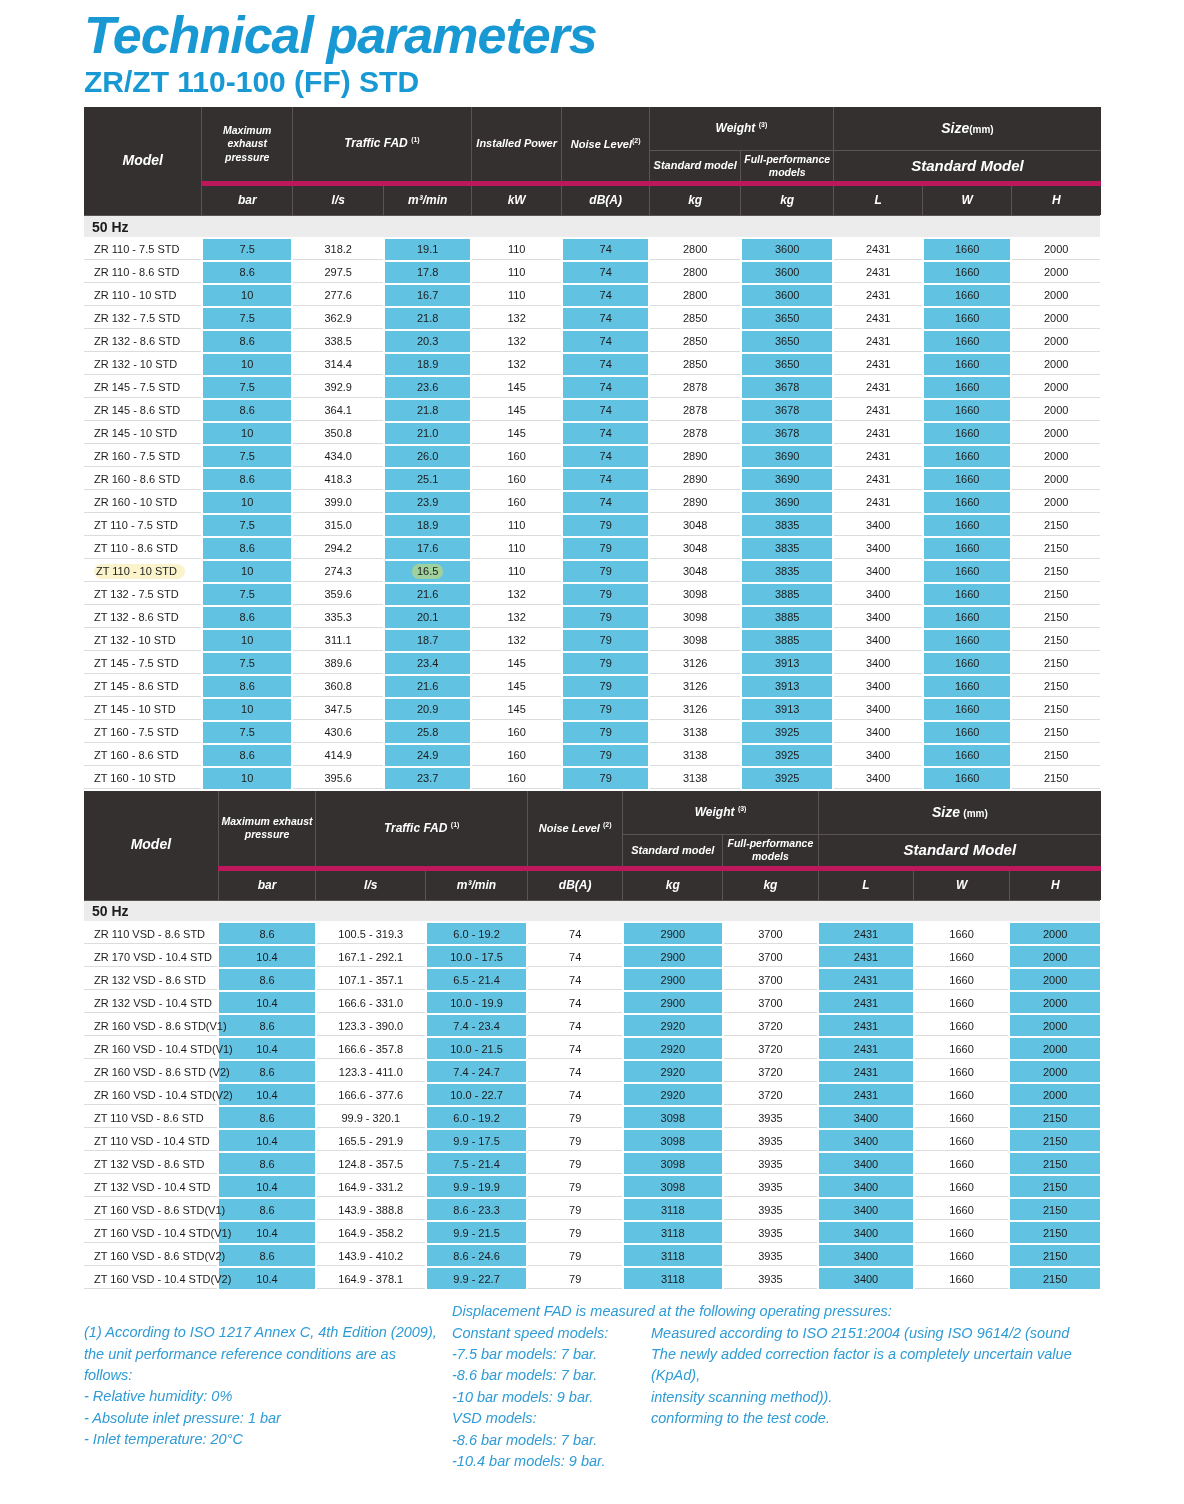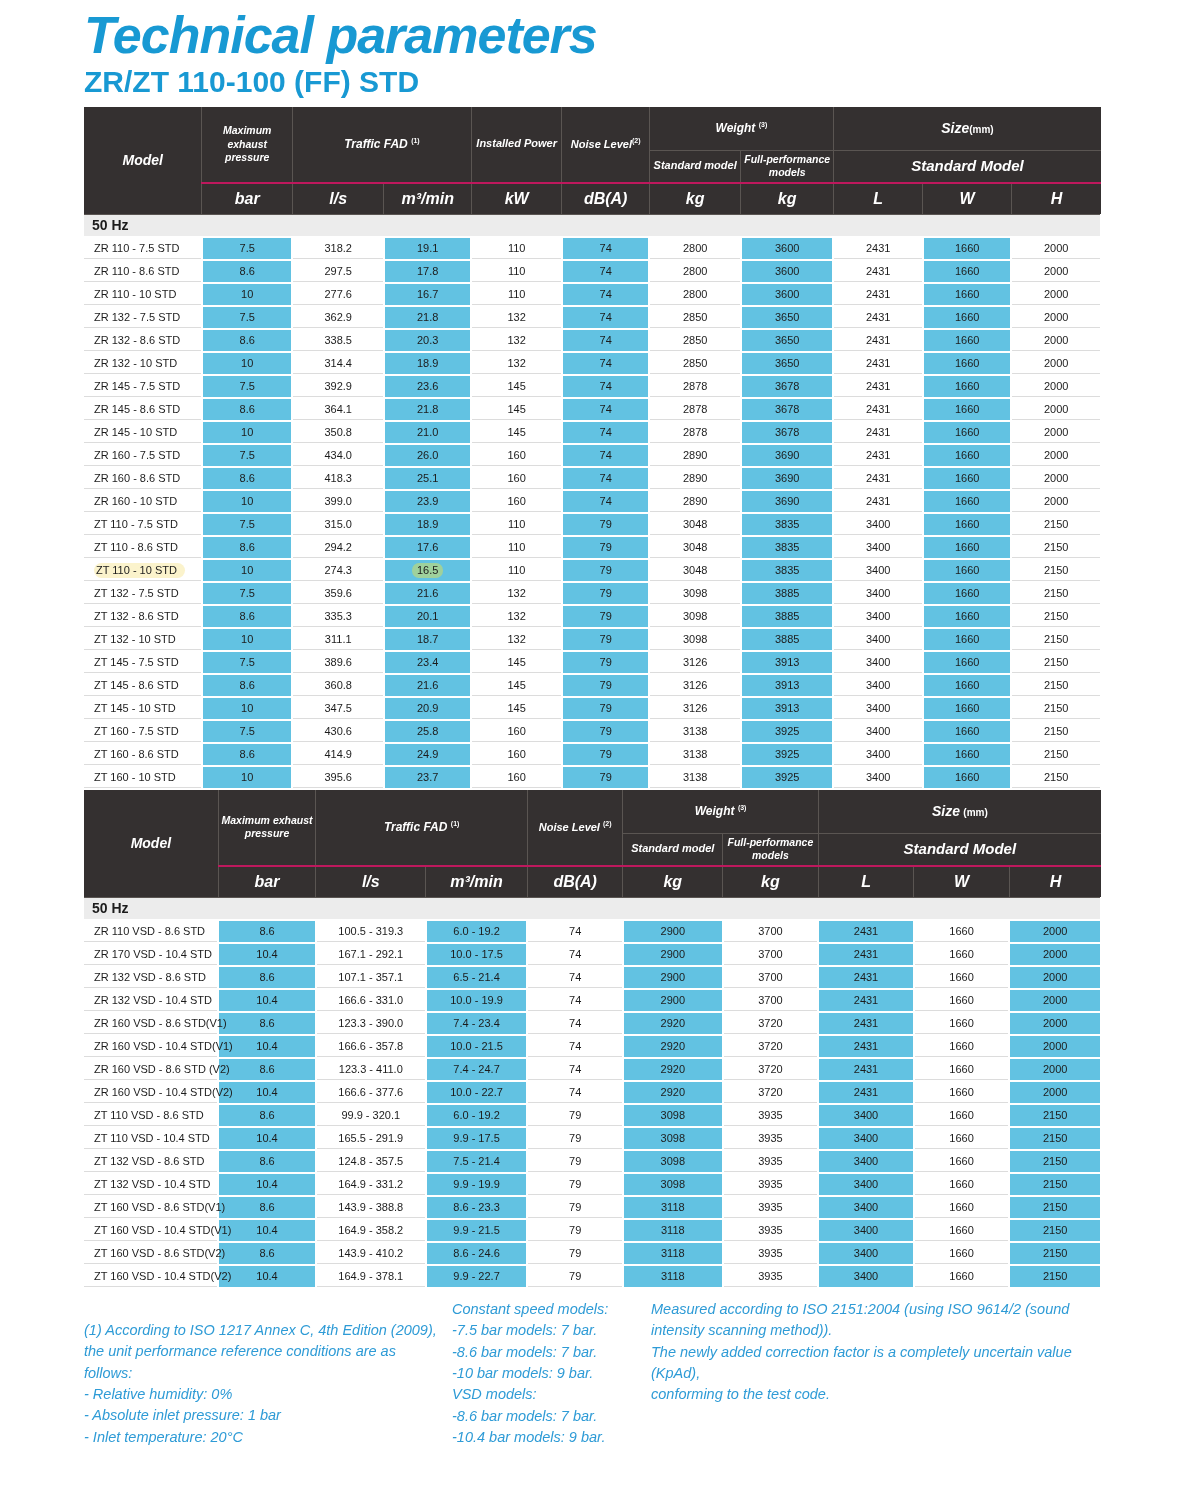--- a/index.html
+++ b/index.html
@@ -61,23 +61,23 @@
   th.h-fad{font-size:12px;}
   th.h-weight{font-size:12px;height:28px;}
   th.h-size{font-size:12px;height:44px;}
   th.h-sub{font-size:11px;height:32px;}
   th.h-size-sub{font-size:15px;}
   .size-word{font-size:14px;font-style:italic;}
   .size-mm{font-size:10px;font-style:normal;}
   .sup{font-size:7px;vertical-align:super;font-style:normal;}
   tr.unit-row th{
     font-style:normal;
-    font-size:16px;
+    font-size:12px;
     height:32px;
-    border-top:2px solid #be185d;
+    border-top:5px solid #be185d;
   }
   
   table.spec tbody td{
     height:23px;
     font-size:11px;
     text-align:center;
     vertical-align:middle;
     border-right:2px solid #fff;
     border-bottom:2px solid #fff;
     padding:0 2px;
@@ -733,30 +733,31 @@
   </table>
 
   <div class="footnotes">
     <div class="fn-left">
         <div class="fn-line">(1) According to ISO 1217 Annex C, 4th Edition (2009),</div>
         <div class="fn-line">the unit performance reference conditions are as follows:</div>
         <div class="fn-line">- Relative humidity: 0%</div>
         <div class="fn-line">- Absolute inlet pressure: 1 bar</div>
         <div class="fn-line">- Inlet temperature: 20°C</div>
       </div>
+    <div class="fn-intro fn-line">Displacement FAD is measured at the following operating pressures:</div>
     <div class="fn-mid">
         <div class="fn-line">Constant speed models:</div>
         <div class="fn-line">-7.5 bar models: 7 bar.</div>
         <div class="fn-line">-8.6 bar models: 7 bar.</div>
         <div class="fn-line">-10 bar models: 9 bar.</div>
         <div class="fn-line">VSD models:</div>
         <div class="fn-line">-8.6 bar models: 7 bar.</div>
         <div class="fn-line">-10.4 bar models: 9 bar.</div>
       </div>
     <div class="fn-right">
         <div class="fn-line">Measured according to ISO 2151:2004 (using ISO 9614/2 (sound</div>
+        <div class="fn-line">The newly added correction factor is a completely uncertain value (KpAd),</div>
         <div class="fn-line">intensity scanning method)).</div>
-        <div class="fn-line">The newly added correction factor is a completely uncertain value (KpAd),</div>
         <div class="fn-line">conforming to the test code.</div>
       </div>
   </div>
 
 </div>
 
 </body></html>

